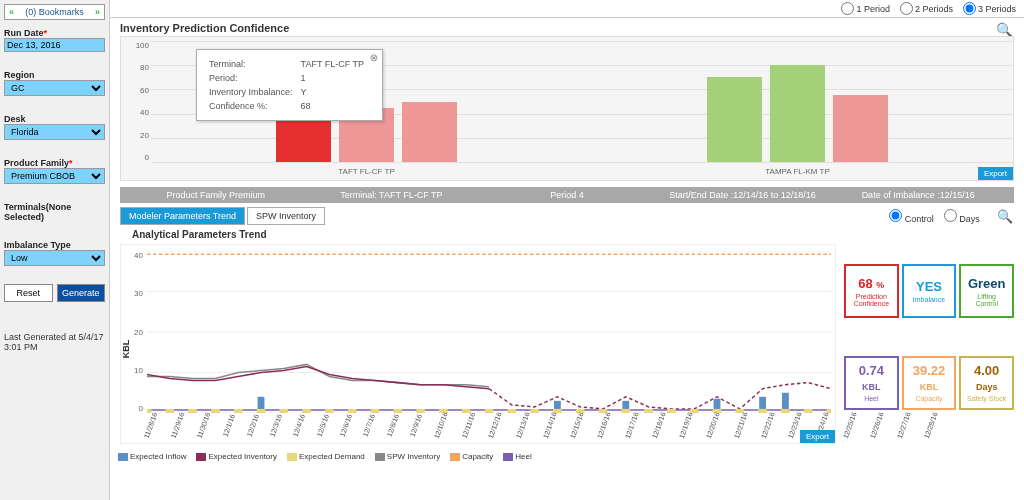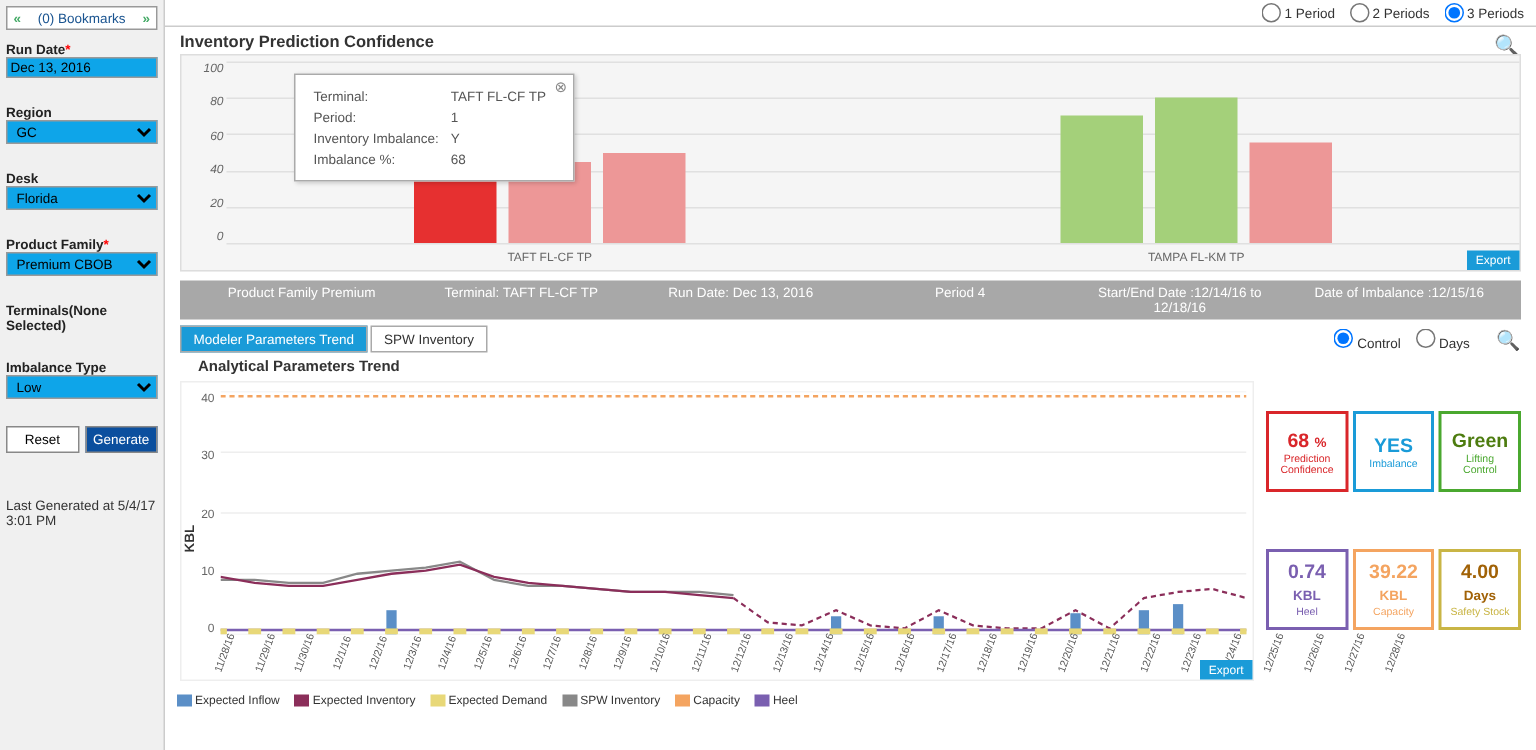--- a/index.html
+++ b/index.html
@@ -4,37 +4,37 @@
 <style>
 * { box-sizing: border-box; margin: 0; padding: 0; font-family: Arial, sans-serif; }
 body { background: #e8e8e8; font-size: 10px; color: #333; }
 .app { display: flex; height: 500px; }
 .sidebar { width: 110px; background: #f0f0f0; padding: 4px; border-right: 1px solid #ccc; }
 .bookmarks { background: #fff; border: 1px solid #999; padding: 2px 4px; font-size: 9px; margin-bottom: 8px; color: #1a5490; display: flex; align-items: center; justify-content: space-between; }
 .bookmarks .chev { color: #4a6; font-weight: bold; }
 .field { margin-bottom: 18px; }
 .field label { display: block; font-size: 9px; font-weight: bold; color: #222; }
 .field label .req { color: red; }
-.field select, .field input { width: 100%; font-size: 9px; padding: 1px 2px; border: 1px solid #999; background: #0ea5e9; }
+.field select, .field input { width: 100%; font-size: 9px; padding: 1px 2px; border: 1px solid #999; background: #7dd3fc; }
 .btns { display: flex; gap: 4px; margin-top: 8px; }
 .btns button { flex: 1; font-size: 9px; padding: 3px; border: 1px solid #888; cursor: pointer; }
 .btn-reset { background: #fff; }
 .btn-gen { background: #0b4f9e; color: #fff; }
 .lastgen { margin-top: 30px; font-size: 9px; color: #333; }
 .main { flex: 1; background: #fff; display: flex; flex-direction: column; overflow: hidden; }
 .topbar { display: flex; align-items: center; border-bottom: 1px solid #ccc; padding: 2px 8px; }
 .tabs { display: flex; gap: 12px; }
 .tab { font-size: 10px; padding: 4px 2px; color: #666; cursor: pointer; }
 .tab.active { color: #1a9bd8; border-bottom: 2px solid #1a9bd8; font-weight: bold; }
 .periods { margin-left: auto; display: flex; gap: 10px; font-size: 9px; align-items: center; }
 .periods label { display: flex; align-items: center; gap: 2px; }
 .chart-area { padding: 4px 10px; position: relative; }
 .chart-title { font-size: 11px; font-weight: bold; margin-bottom: 2px; }
 .chart1 { position: relative; height: 145px; background: #f5f5f5; border: 1px solid #ddd; display: flex; }
-.yaxis { width: 30px; display: flex; flex-direction: column; justify-content: space-between; align-items: flex-end; padding: 4px 2px 18px 0; font-size: 8px; color: #666; font-style: italic; }
+.yaxis { width: 30px; display: flex; flex-direction: column; justify-content: space-between; align-items: flex-end; padding: 4px 2px 18px 0; font-size: 8px; color: #666; }
 .plot { flex: 1; position: relative; padding-bottom: 18px; }
 .grid { position: absolute; left: 0; right: 0; top: 4px; bottom: 18px; }
 .gl { position: absolute; left: 0; right: 0; border-top: 1px solid #e0e0e0; }
 .bars { position: absolute; left: 0; right: 0; top: 4px; bottom: 18px; display: flex; }
 .bargrp { flex: 1; display: flex; align-items: flex-end; justify-content: center; gap: 8px; position: relative; }
 .bar { width: 55px; }
 .xlbl { position: absolute; bottom: -14px; font-size: 8px; color: #666; width: 100%; text-align: center; }
 .tooltip { position: absolute; top: 12px; left: 45px; background: #fff; border: 1px solid #aaa; padding: 6px 10px; font-size: 9px; z-index: 10; box-shadow: 1px 1px 3px rgba(0,0,0,0.2); }
 .tooltip .close { position: absolute; top: 2px; right: 4px; color: #888; cursor: pointer; font-size: 10px; }
 .tooltip table td { padding: 1px 6px 1px 0; color: #555; }
@@ -167,35 +167,34 @@
                   </tr>
               <tr>
                     <td>Period:</td>
                     <td>1</td>
                   </tr>
               <tr>
                     <td>Inventory Imbalance:</td>
                     <td>Y</td>
                   </tr>
               <tr>
-                    <td>Imbalance %:</td>
+                    <td>Confidence %:</td>
                     <td>68</td>
                   </tr>
             </tbody>
               </table>
           </div>
         </div>
         <span class="export">Export</span>
       </div>
     </div>
 
     <div class="infobar">
       <span>Product Family Premium</span>
         <span>Terminal: TAFT FL-CF TP</span>
-        <span>Run Date: Dec 13, 2016</span>
         <span>Period 4</span>
         <span>Start/End Date :12/14/16 to 12/18/16</span>
         <span>Date of Imbalance :12/15/16</span>
     </div>
 
     <div class="sub">
       <div class="subtabs">
         <div class="stab active">Modeler Parameters Trend</div>
         <div class="stab">SPW Inventory</div>
         <div class="radios">
@@ -302,21 +301,21 @@
         <div class="kpis" id="kpis">
             <div class="kpi" style="border-color: rgb(217, 38, 42);">
               <div class="v" style="color:#d9262a">68 <span style="font-size:9px">%</span></div>
               <div class="l" style="color:#d9262a">Prediction Confidence</div>
             </div>
             <div class="kpi" style="border-color: rgb(26, 155, 216);">
               <div class="v" style="color:#1a9bd8">YES <span style="font-size:9px"></span></div>
               <div class="l" style="color:#1a9bd8">Imbalance</div>
             </div>
             <div class="kpi" style="border-color: rgb(74, 168, 47);">
-              <div class="v" style="color:#4d7c0f">Green <span style="font-size:9px"></span></div>
+              <div class="v" style="color:#0c4a6e">Green <span style="font-size:9px"></span></div>
               <div class="l" style="color:#4aa82f">Lifting Control</div>
             </div>
             <div class="kpi" style="border-color: rgb(122, 95, 176);">
               <div class="v" style="color:#7a5fb0">0.74 <span style="font-size:9px">KBL</span></div>
               <div class="l" style="color:#7a5fb0">Heel</div>
             </div>
             <div class="kpi" style="border-color: rgb(244, 164, 96);">
               <div class="v" style="color:#f4a460">39.22 <span style="font-size:9px">KBL</span></div>
               <div class="l" style="color:#f4a460">Capacity</div>
             </div>

